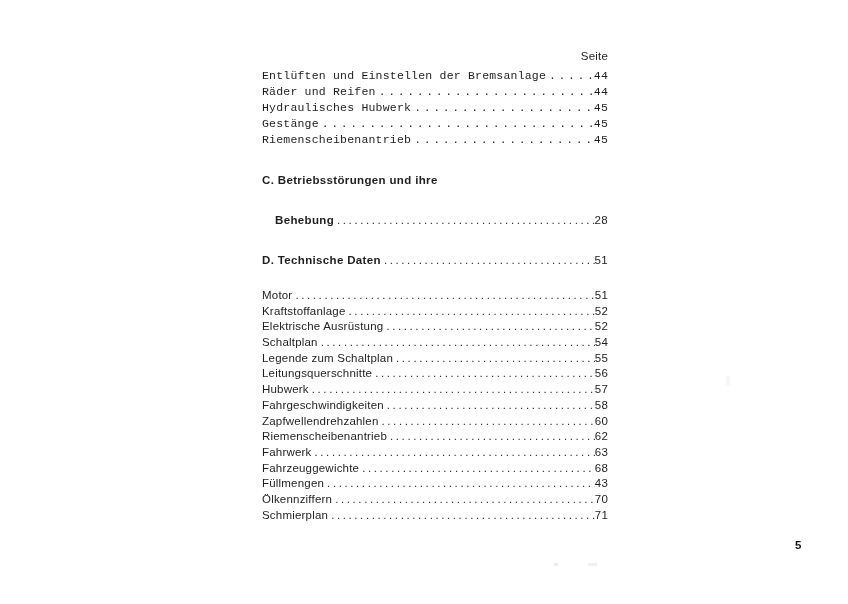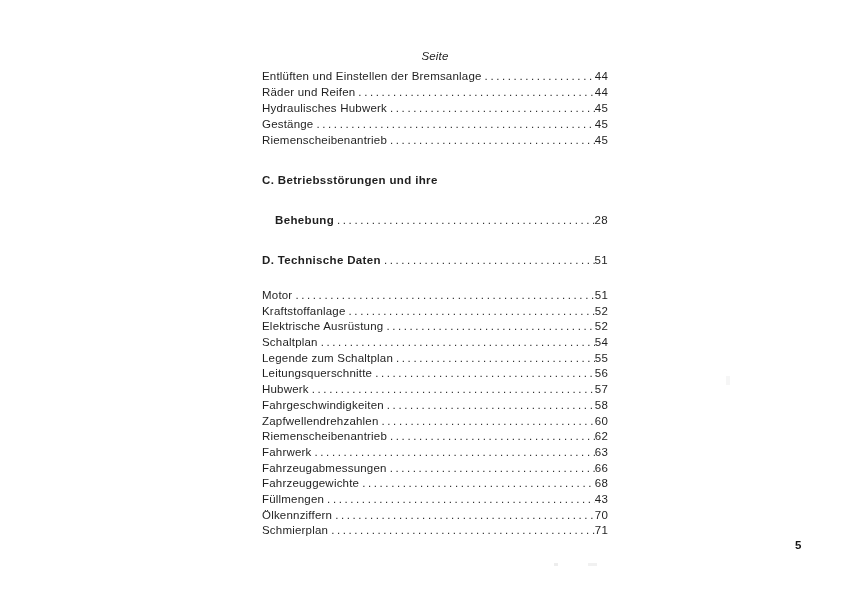--- a/index.html
+++ b/index.html
@@ -27,37 +27,37 @@
     font-size: 11.5px;
     letter-spacing: 0.2px;
   }
   .row {
     display: flex;
     align-items: baseline;
     height: 16px;
     line-height: 16px;
     white-space: nowrap;
   }
-  .hdr-row { justify-content: center; font-style: italic; }
+  .hdr-row { justify-content: flex-end; }
   .lbl { flex: 0 0 auto; }
   .dots {
     flex: 1 1 auto;
     overflow: hidden;
     white-space: nowrap;
     min-width: 0;
   }
   .dots::after {
     content: "..............................................................................................";
     font-weight: normal;
     letter-spacing: 2.6px;
     padding-left: 3px;
     color: #2a2a2a;
   }
   .pg { flex: 0 0 auto; font-weight: normal; }
-  .g1 { margin-top: 4px; }
+  .g1 { margin-top: 4px; font-family: Liberation Mono, monospace; }
   .sec-c { margin-top: 14px; }
   .sec-c .row, .sec-d .row { font-weight: bold; letter-spacing: 0.35px; margin-top: 24px; }
   .indent { padding-left: 13px; }
   .sec-d { margin-top: 12px; }
   .g2 { margin-top: 20px; }
   .g2 .row { height: 15.7px; line-height: 15.7px; }
   .footer-num {
     position: absolute;
     left: 795px;
     top: 539px;
@@ -195,25 +195,20 @@
           <span class="pg">62</span>
         </div>
 
         <div class="row">
           <span class="lbl">Fahrwerk</span>
           <span class="dots"></span>
           <span class="pg">63</span>
         </div>
 
 
-        <div class="row">
-          <span class="lbl">Fahrzeugabmessungen</span>
-          <span class="dots"></span>
-          <span class="pg">66</span>
-        </div>
 
         <div class="row">
           <span class="lbl">Fahrzeuggewichte</span>
           <span class="dots"></span>
           <span class="pg">68</span>
         </div>
 
         <div class="row">
           <span class="lbl">Füllmengen</span>
           <span class="dots"></span>

